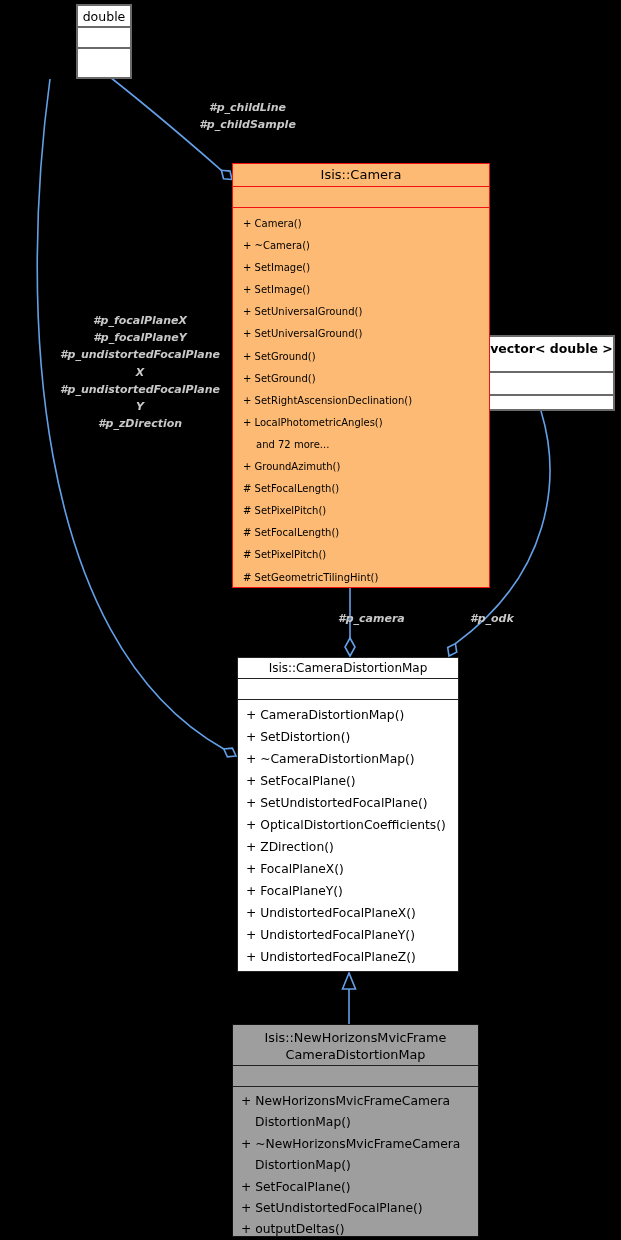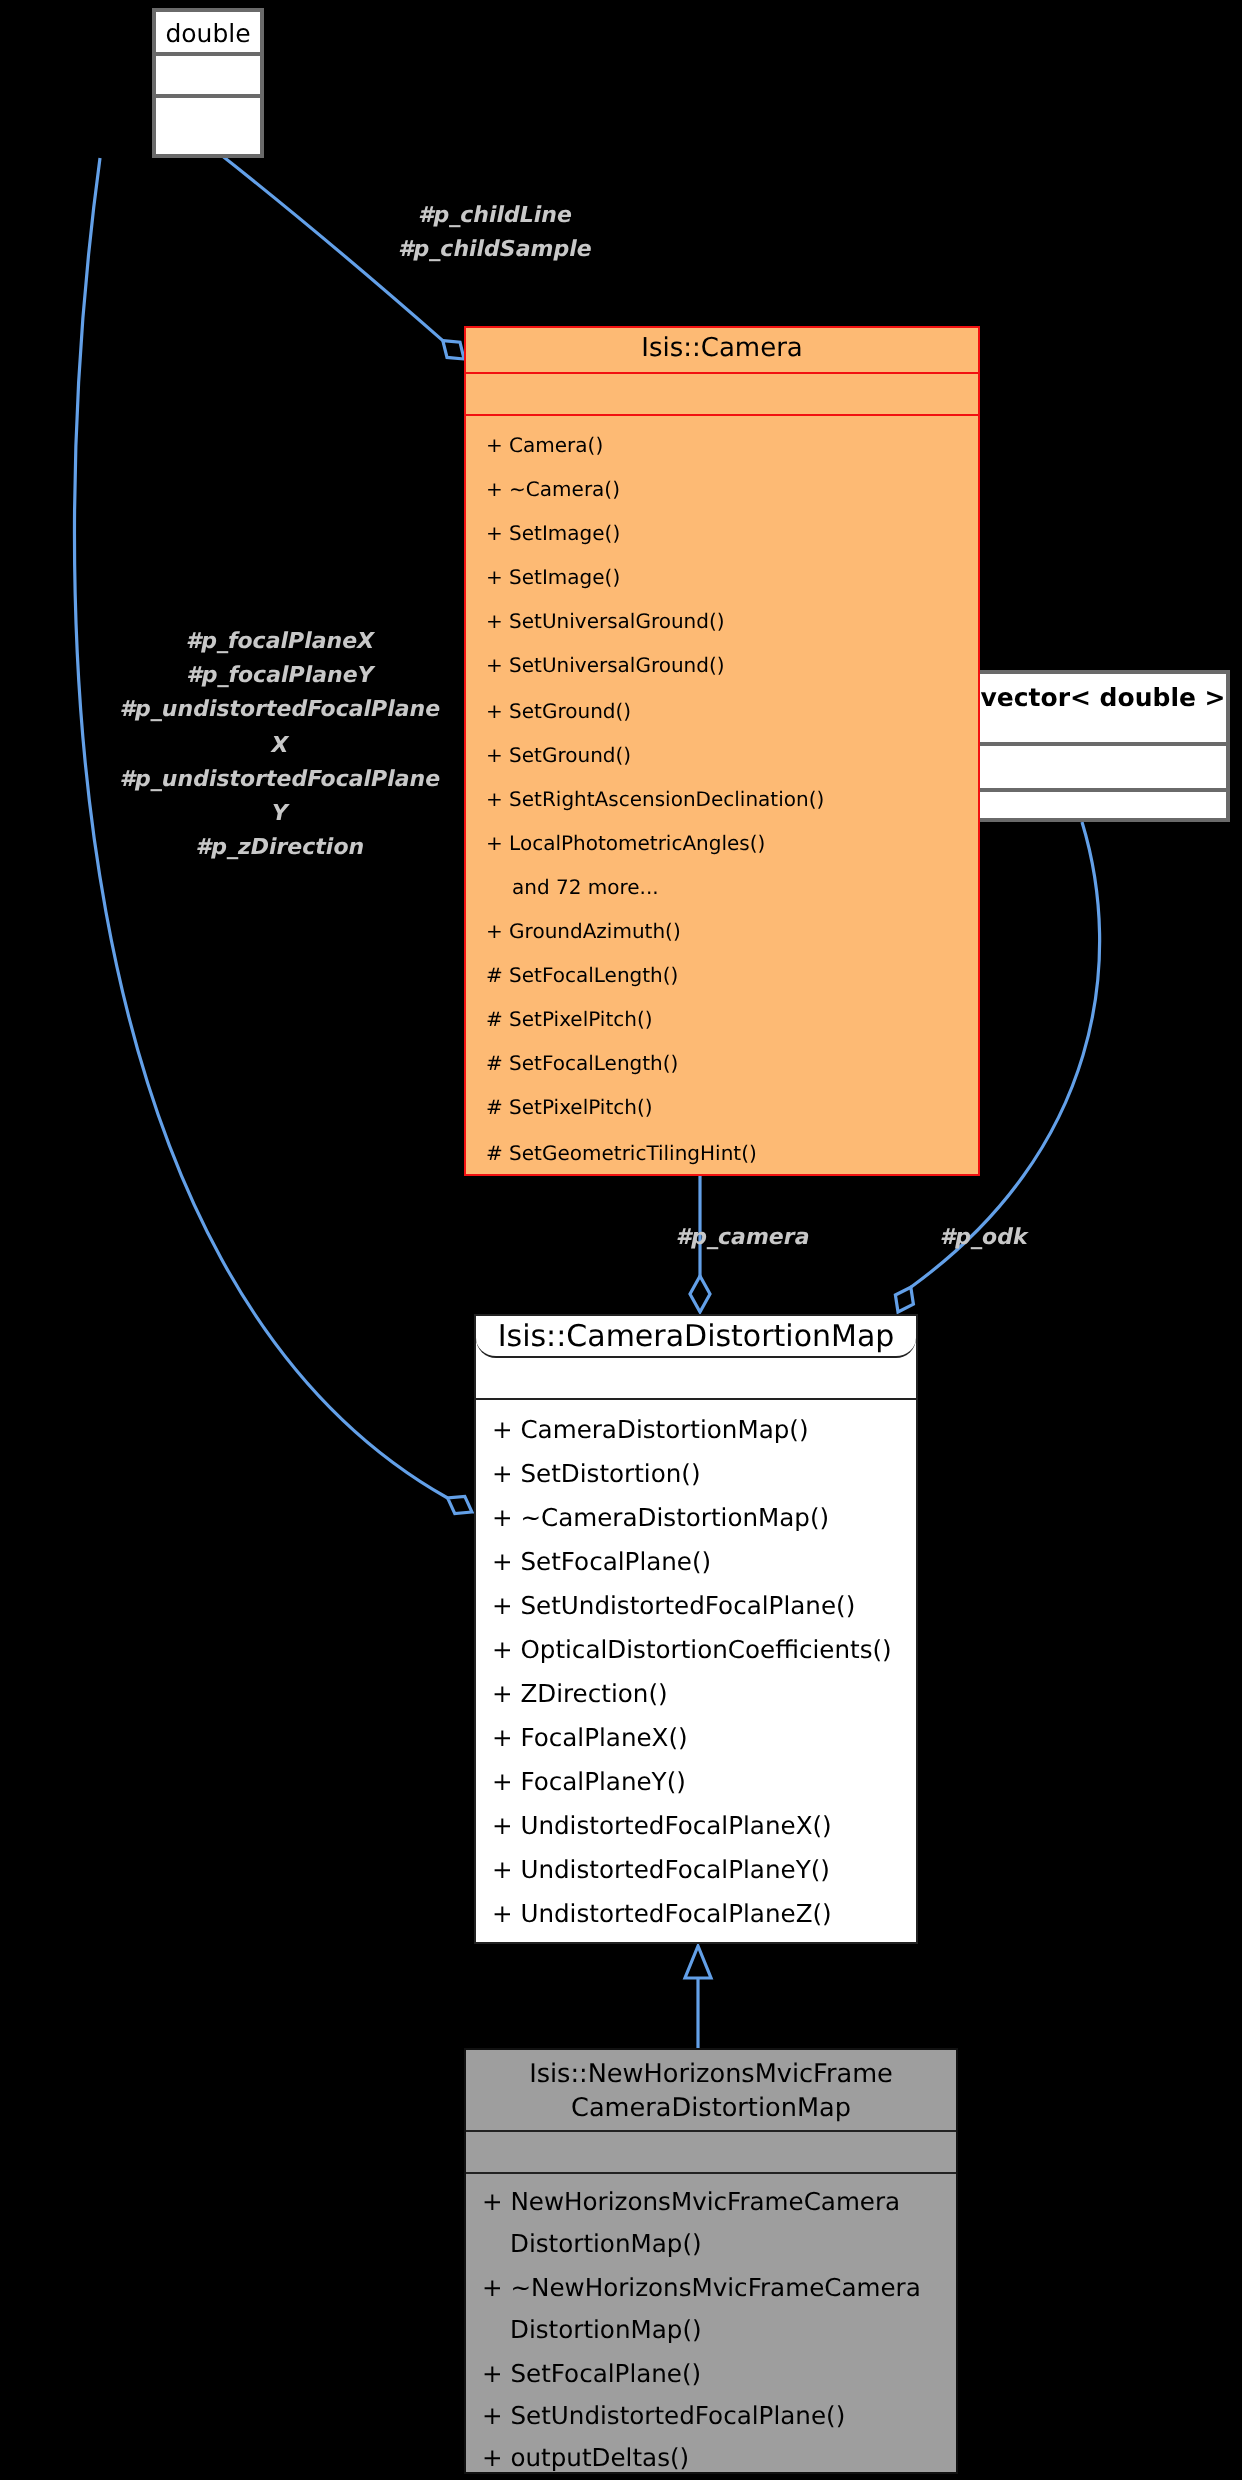--- a/index.html
+++ b/index.html
@@ -23,22 +23,22 @@
   #camera-node{left:232px;top:163px;width:258px;height:425px;
     background:#fdba74;border:1.5px solid #f21111;}
   #camera-node .title{height:22px;line-height:22px;font-size:13px;
     border-bottom:1.5px solid #f21111;}
   #camera-node .spacer{height:20px;border-bottom:1.5px solid #f21111;}
   #camera-node .members{padding:5px 4px 0 10px;font-size:10px;line-height:22.1px;}
 
   
   #distortion-node{left:237px;top:657px;width:222px;height:315px;
     background:#fff;border:1.4px solid #222;}
-  #distortion-node .title{height:20px;line-height:20px;font-size:15px;
-    border-bottom:1.4px solid #222;border-radius:10px;}
+  #distortion-node .title{height:20px;line-height:20px;font-size:12px;
+    border-bottom:1.4px solid #222;}
   #distortion-node .spacer{height:20px;border-bottom:1.4px solid #222;}
   #distortion-node .members{padding:4px 3px 0 8px;font-size:12.3px;line-height:22px;}
 
   
   #newhorizons-node{left:232px;top:1024px;width:247px;height:213px;
     background:#9e9e9e;border:1.6px solid #111;}
   #newhorizons-node .title{padding:4px 0 2px 0;font-size:12.8px;line-height:17px;
     border-bottom:1.4px solid #222;}
   #newhorizons-node .spacer{height:20px;border-bottom:1.4px solid #222;}
   #newhorizons-node .members{padding:4px 3px 0 8px;font-size:12.3px;line-height:21.4px;}

